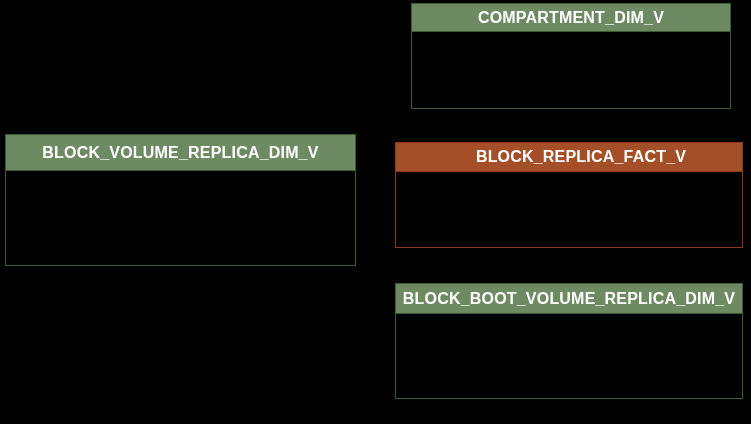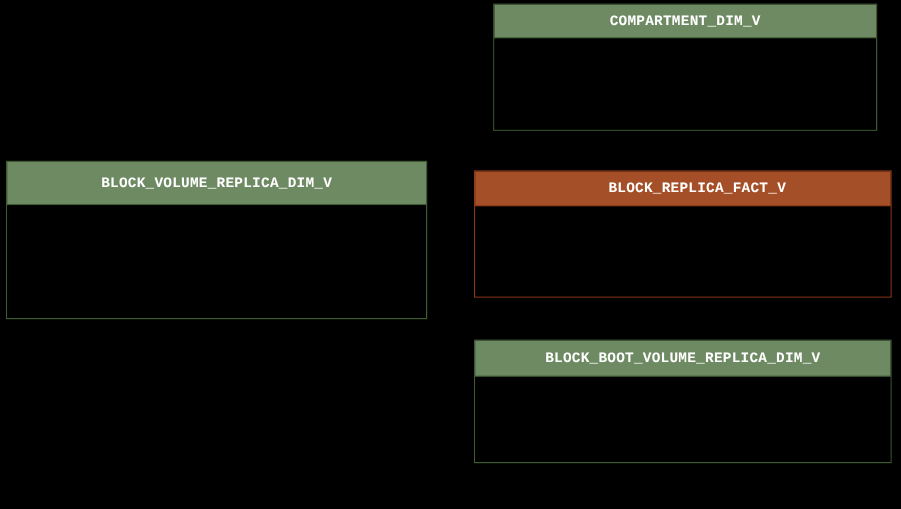--- a/index.html
+++ b/index.html
@@ -28,36 +28,35 @@
     box-sizing: border-box;
     width: 100%;
     display: flex;
     align-items: center;
     justify-content: center;
   }
   .entity.dim  .entity-header { background: var(--dimension-header, #6e8a63); border-bottom: 1px solid var(--dimension-border, #3e5a33); }
   .entity.fact .entity-header { background: var(--fact-header, #a44f27);     border-bottom: 1px solid var(--fact-border, #8e3a18); padding-left: 24px; }
   .entity-title {
     color: var(--title-text, #ffffff);
-    font-size: 12px;
+    font-size: 16px;
     font-weight: bold;
     letter-spacing: 0.2px;
     white-space: nowrap;
-    font-family: Liberation Mono, monospace;
   }
   .entity-body { flex: 1; background: var(--body-background, #000000); }
 
   
   #entity-0 { left: 411px; top: 3px;   width: 320px; height: 106px; }
   #entity-0 .entity-header { height: 28px; }
   #entity-1 { left: 5px;   top: 134px; width: 351px; height: 132px; }
   #entity-1 .entity-header { height: 36px; }
   #entity-2 { left: 395px; top: 142px; width: 348px; height: 106px; }
   #entity-2 .entity-header { height: 29px; }
-  #entity-3 { left: 395px; top: 283px; width: 348px; height: 103px; text-align: center; }
+  #entity-3 { left: 395px; top: 283px; width: 348px; height: 116px; text-align: center; }
   #entity-3 .entity-header { height: 30px; }
 </style>
 </head>
 <body>
 
 <div id="canvas">
 
   <div class="entity dim" id="entity-0">
     <div class="entity-header">
       <span class="entity-title">COMPARTMENT_DIM_V</span>

